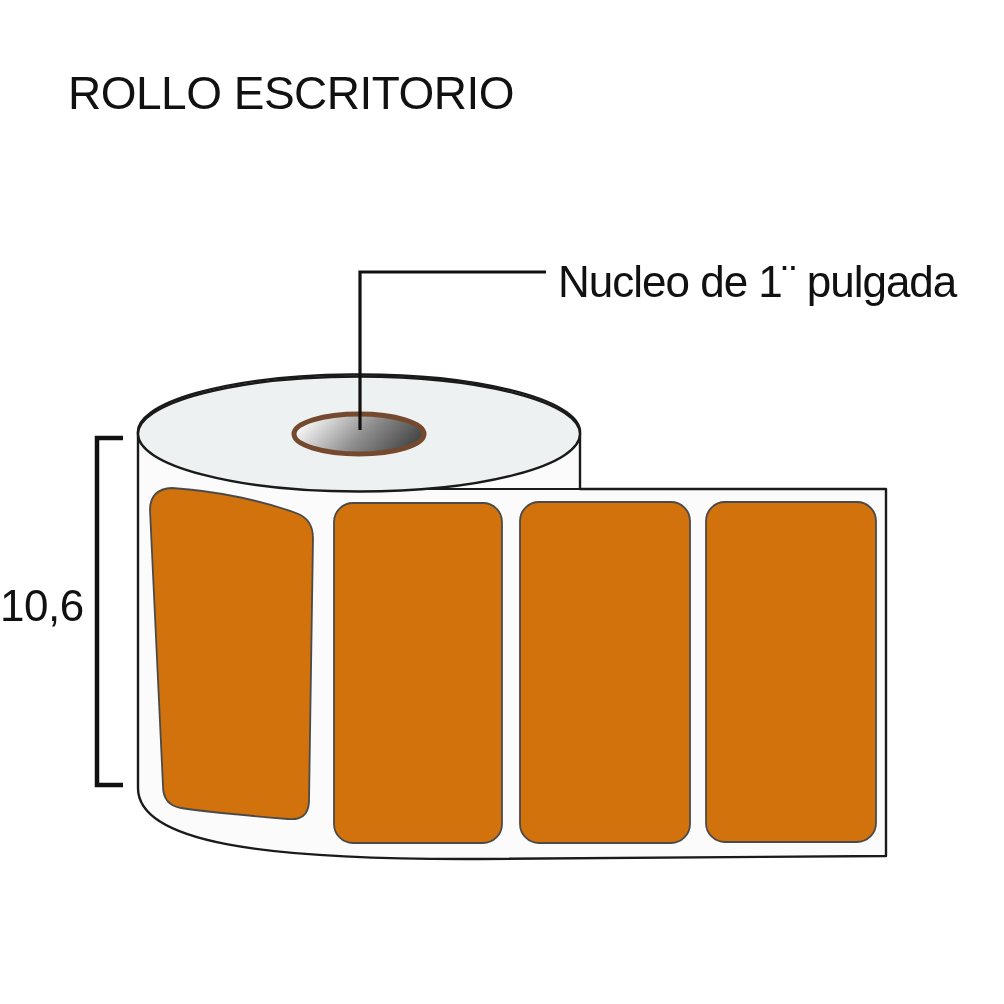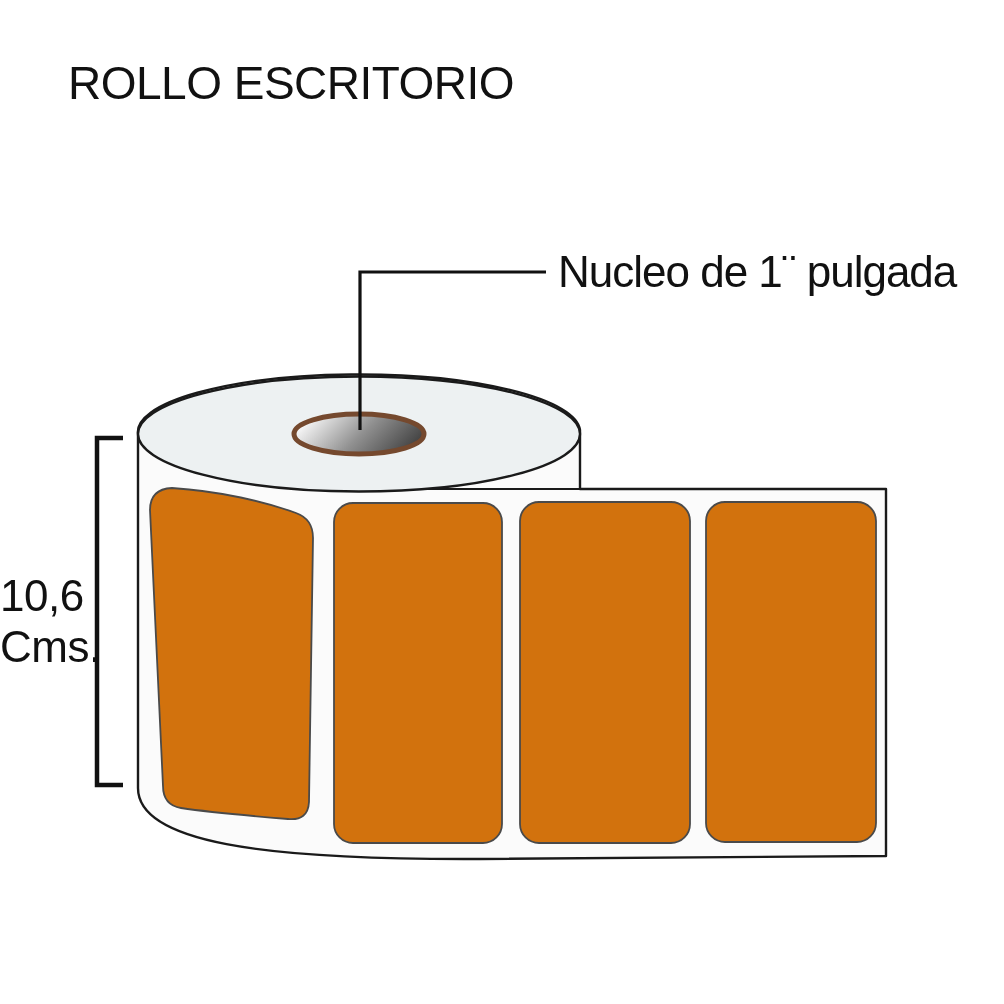--- a/index.html
+++ b/index.html
@@ -17,20 +17,21 @@
   }
   #diagram-svg {
     position: absolute;
     left: 0;
     top: 0;
   }
   .txt {
     position: absolute;
     color: #111111;
     white-space: nowrap;
+    margin-top: 10px;
   }
   #page-title {
     left: 68px;
     top: 56px;
     font-size: 46px;
     letter-spacing: -0.5px;
     color: #111111;
   }
   #core-annotation-label {
     left: 558px;
@@ -97,16 +98,15 @@
 
     <path d="M 123,438 L 97,438 L 97,785 L 123,785" fill="none" stroke="#111111" stroke-width="4.5"></path>
   </svg>
 
   <div id="page-title" class="txt">ROLLO ESCRITORIO</div>
 
   <div id="core-annotation-label" class="txt">Nucleo de 1¨ pulgada</div>
 
   <div id="height-dimension" class="txt">
     <div>10,6</div>
-    <div>Cms.</div>
   </div>
 
 </div>
 
 </body></html>

